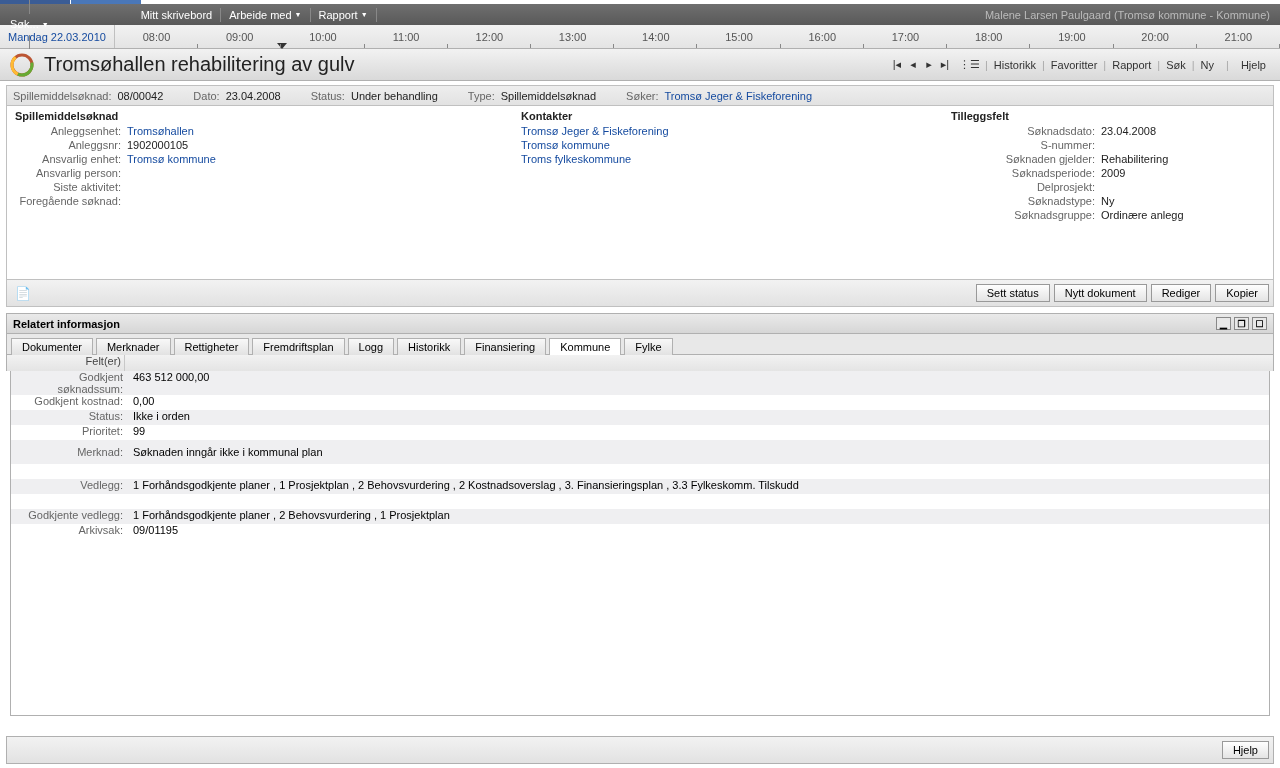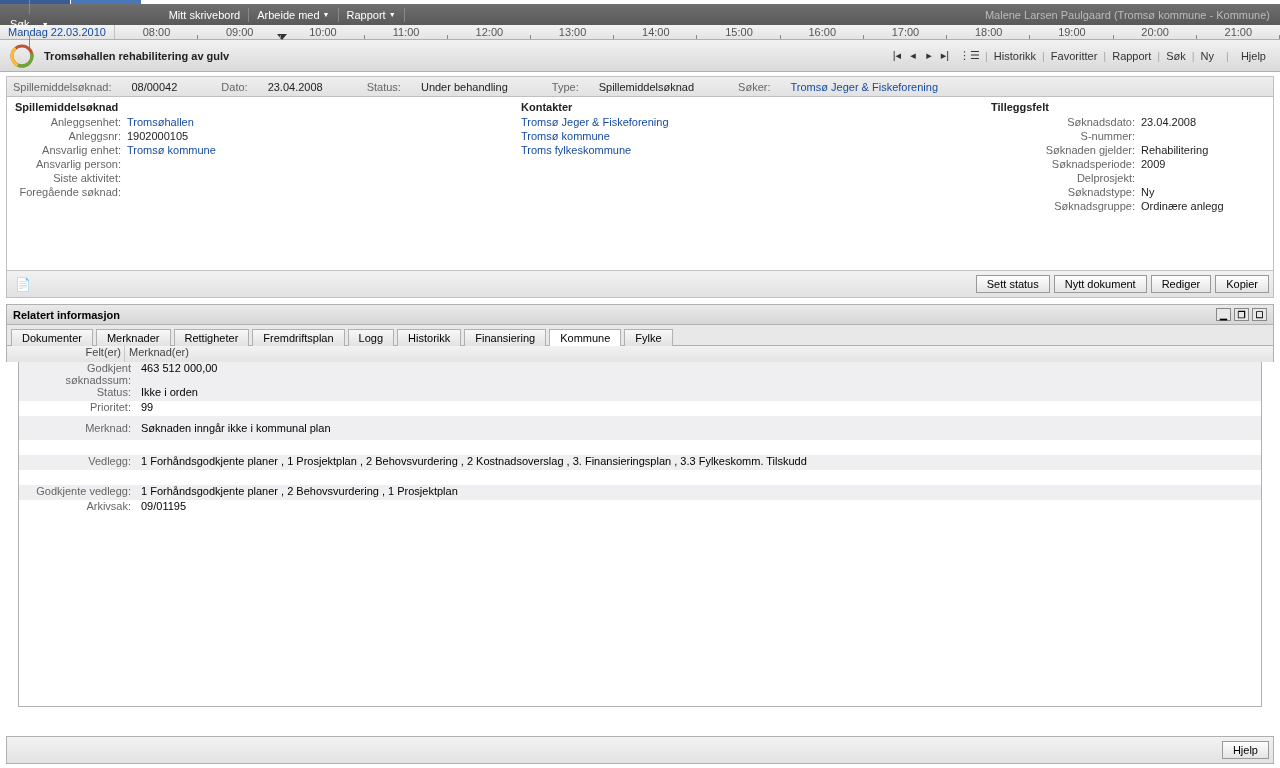--- a/index.html
+++ b/index.html
@@ -3,52 +3,52 @@
 <meta charset="utf-8">
 <style>
 * { box-sizing: border-box; margin: 0; padding: 0; font-family: Tahoma, Verdana, sans-serif; font-size: 11px; }
 body { background: #fff; width: 1280px; height: 768px; overflow: hidden; }
 
 .topbar { height: 21px; background: linear-gradient(#6f6f6f,#595959); display: flex; align-items: center; color: #fff; padding: 0 4px; }
 .top-left { display: flex; gap: 2px; align-items: center; flex-direction: column; }
 .top-item { padding: 0 6px; height: 17px; display: flex; align-items: center; cursor: pointer; }
 .top-item .arrow { font-size: 7px; margin-left: 3px; }
 .top-sep { width: 1px; height: 14px; background: #888; margin: 0 2px; }
-.top-menu { display: flex; margin-left: 108px; gap: 0; align-items: center; }
+.top-menu { display: flex; margin-left: 80px; gap: 0; align-items: center; }
 .top-user { margin-left: auto; color: #bbb; padding-right: 6px; }
 .tb-tab-strip { display: flex; height: 4px; }
 .tb-tab { width: 70px; height: 4px; background: #3a5c95; margin-right: 1px; }
 
-.timeline { height: 15px; background: linear-gradient(#f2f2f2,#e4e4e4); border-bottom: 1px solid #b0b0b0; display: flex; align-items: center; }
+.timeline { height: 24px; background: linear-gradient(#f2f2f2,#e4e4e4); border-bottom: 1px solid #b0b0b0; display: flex; align-items: center; }
 .tl-date { color: #144a9f; padding: 0 8px; border-right: 1px solid #c0c0c0; font-weight: normal; height:100%; display:flex; align-items:center; }
 .tl-hours { flex: 1; display: flex; position: relative; height: 100%; }
 .tl-hour { flex: 1; display: flex; align-items: center; justify-content: center; color: #555; position: relative; text-align: center; }
 .tl-hour::after { content:""; position:absolute; right:0; bottom:0; width:1px; height:4px; background:#888; }
 .tl-now { position:absolute; bottom:-1px; left:162px; width:0; height:0; border-left:5px solid transparent; border-right:5px solid transparent; border-top:6px solid #333; }
 
 .titlebar { height: 32px; background: linear-gradient(#f2f2f2,#d9d9d9); border-bottom:1px solid #b0b0b0; display:flex; align-items:center; padding:0 10px; }
 .logo { width:24px; height:24px; margin-right:10px; position:relative; }
 .logo svg { width:100%; height:100%; }
-.title { font-size:11px; font-weight:bold; color:#222; flex:1; }
+.title { font-size:20px; font-weight:normal; color:#222; flex:1; }
 .title-nav { display:flex; gap:0; align-items:center; }
 .nav-ico { width:16px; text-align:center; cursor:pointer; color:#333; font-size:11px; }
 .title-links { display:flex; gap:2px; align-items:center; margin-left:10px; }
 .title-links a { color:#333; text-decoration:none; padding:0 4px; cursor:pointer; }
 .title-links .sep { color:#aaa; }
 
-.info-row { height:21px; background:linear-gradient(#eee,#e2e2e2); border:1px solid #c0c0c0; margin:4px 6px 0 6px; display:flex; align-items:center; padding:0 6px; gap:20px; }
+.info-row { height:21px; background:linear-gradient(#eee,#e2e2e2); border:1px solid #c0c0c0; margin:4px 6px 0 6px; display:flex; align-items:center; padding:0 6px; gap:6px; }
 .info-label { color:#666; }
 .info-val { color:#222; margin-right:24px; }
 .info-val.link { color:#144a9f; cursor:pointer; }
 
 .detail-panel { margin:0 6px; border:1px solid #c0c0c0; border-top:none; padding:4px 0 4px 0; height:174px; display:flex; }
 .col { padding: 0 8px; }
 .col1 { width: 506px; }
 .col2 { width: 430px; }
-.col3 { flex: 1; margin-left: 40px; }
+.col3 { flex: 1; }
 .col-head { font-weight:bold; color:#222; margin-bottom:2px; }
 .fld { display:flex; line-height:14px; }
 .fld .l { color:#666; text-align:right; min-width:112px; padding-right:6px; }
 .fld .v { color:#222; }
 .fld .v.link { color:#144a9f; cursor:pointer; }
 
 .action-row { margin:0 6px; height:27px; background:linear-gradient(#f2f2f2,#e2e2e2); border:1px solid #c0c0c0; border-top:none; display:flex; align-items:center; padding:0 4px; }
 .action-row .spacer { flex:1; }
 .btn { background:linear-gradient(#fefefe,#e4e4e4); border:1px solid #999; padding:2px 10px; cursor:pointer; margin-left:4px; }
 .icon-btn { color:#5b8dc6; cursor:pointer; padding:0 4px; font-size:13px; }
@@ -59,21 +59,21 @@
 
 .tab-row { margin:0 6px; height:21px; border-left:1px solid #b0b0b0; border-right:1px solid #b0b0b0; background:#e8e8e8; display:flex; align-items:flex-end; padding:0 4px; gap:3px; border-bottom:1px solid #b0b0b0;}
 .tab { padding:2px 10px; background:linear-gradient(#f8f8f8,#e2e2e2); border:1px solid #b0b0b0; border-bottom:none; cursor:pointer; position:relative; top:1px; }
 .tab.active { background:#fff; z-index:1; }
 
 .grid-head { margin:0 6px; height:16px; border-left:1px solid #b0b0b0; border-right:1px solid #b0b0b0; background:linear-gradient(#f2f2f2,#e4e4e4); display:flex; }
 .gh1 { width:118px; border-right:1px solid #c8c8c8; text-align:right; padding-right:3px; color:#444; }
 .gh2 { width:530px; border-right:1px solid #c8c8c8; color:#444; padding-left:4px; }
 .gh3 { flex:1; color:#444; padding-left:4px; }
 
-.grid-body { margin:0 18px; border:1px solid #b0b0b0; border-top:none; height:345px; overflow-y:scroll; position:relative; }
+.grid-body { margin:0 10px; border:1px solid #b0b0b0; border-top:none; height:345px; overflow-y:scroll; position:relative; }
 .grow { display:flex; min-height:15px; }
 .grow .c1 { width:118px; text-align:right; padding-right:6px; color:#666; }
 .grow .c2 { flex:1; padding-left:4px; padding-right:8px; }
 .grow.alt { background:#efeff1; }
 .grow.tall { min-height:24px; align-items:center; }
 
 .footer { position:absolute; left:6px; right:6px; bottom:4px; height:28px; border:1px solid #b0b0b0; background:linear-gradient(#f2f2f2,#e2e2e2); display:flex; align-items:center; padding:0 4px; }
 </style>
 </head>
 <body>
@@ -271,28 +271,31 @@
     <div class="tab">Fremdriftsplan</div>
     <div class="tab">Logg</div>
     <div class="tab">Historikk</div>
     <div class="tab">Finansiering</div>
     <div class="tab active">Kommune</div>
     <div class="tab">Fylke</div>
   </div>
 
 <div class="grid-head">
   <div class="gh1">Felt(er)</div>
-  <div class="gh3">Merknad(er)</div>
 </div>
 
 <div class="grid-body">
   <div class="grow alt">
       <div class="c1">Godkjent søknadssum:</div>
       <div class="c2">463 512 000,00</div>
     </div>
+  <div class="grow">
+      <div class="c1">Godkjent kostnad:</div>
+      <div class="c2">0,00</div>
+    </div>
   <div class="grow alt">
       <div class="c1">Status:</div>
       <div class="c2">Ikke i orden</div>
     </div>
   <div class="grow">
       <div class="c1">Prioritet:</div>
       <div class="c2">99</div>
     </div>
   <div class="grow alt tall">
       <div class="c1">Merknad:</div>

